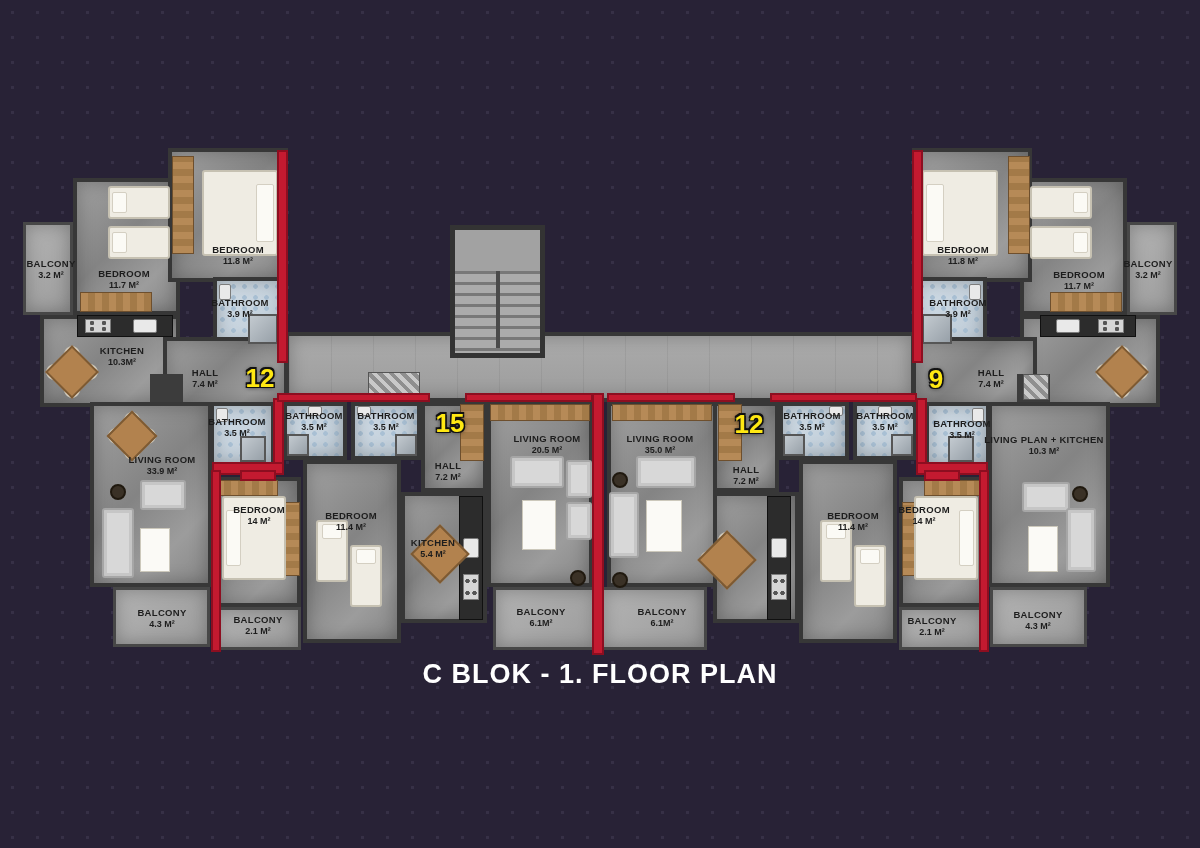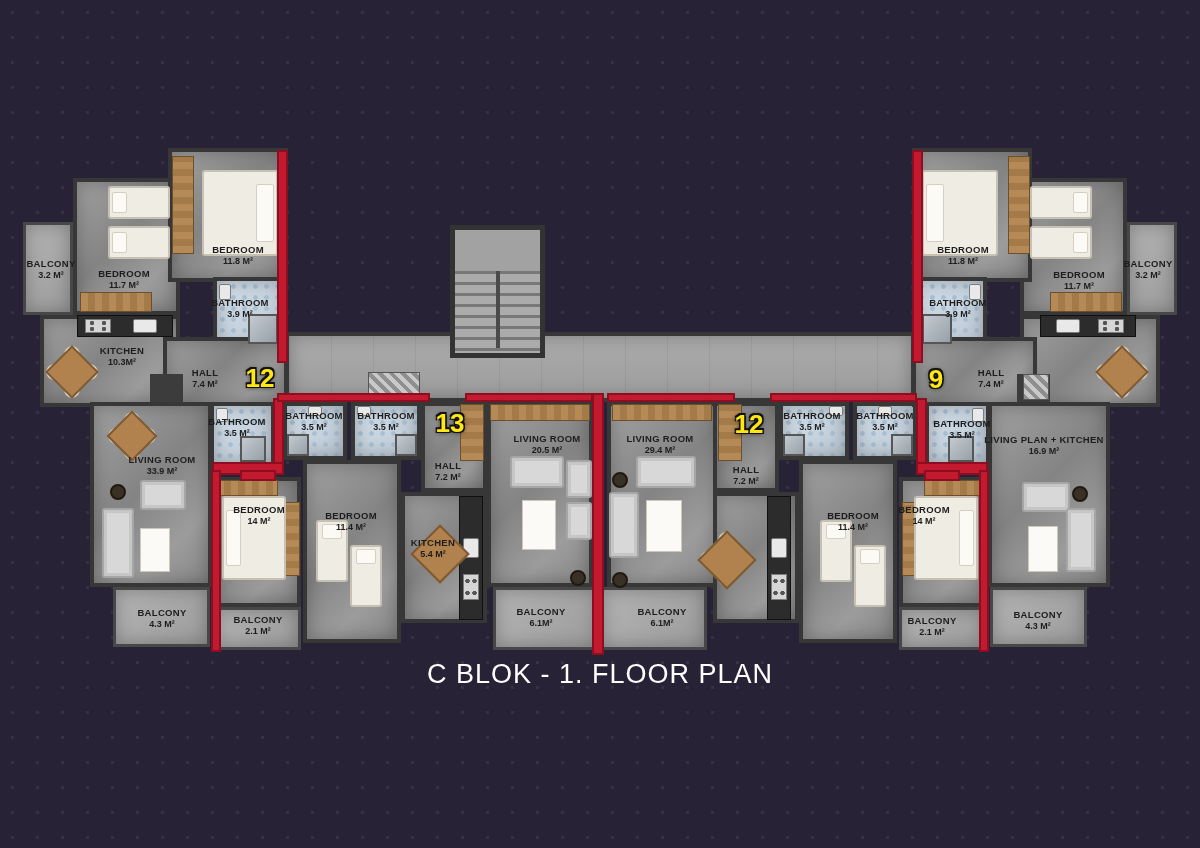--- a/index.html
+++ b/index.html
@@ -63,21 +63,21 @@
   .elev span{font-size:8px;font-weight:bold;letter-spacing:.6px;color:#222;}
   
   .lbl{position:absolute;transform:translate(-50%,-50%);z-index:40;text-align:center;
     color:#1d1d1d;font-weight:bold;line-height:1.25;white-space:nowrap;}
   .lbl .n{display:block;font-size:9.5px;letter-spacing:.3px;}
   .lbl .a{display:block;font-size:9px;}
   .aptnum{position:absolute;transform:translate(-50%,-50%);z-index:45;
     font-size:26px;font-weight:bold;color:#ffe812;
     text-shadow:-1.5px -1.5px 0 #111,1.5px -1.5px 0 #111,-1.5px 1.5px 0 #111,1.5px 1.5px 0 #111,0 0 5px #000;}
   .title{position:absolute;left:50%;top:674px;transform:translate(-50%,-50%);z-index:50;
-    color:#ffffff;font-size:27px;font-weight:normal;letter-spacing:1px;white-space:nowrap;}
+    color:#ffffff;font-size:27px;font-weight:bold;letter-spacing:1px;white-space:nowrap;}
 </style>
 </head>
 <body>
 
 <div id="plan">
   <div class="dots"></div>
 
   <div class="slab corr" style="left:285px;top:332px;width:630px;height:70px;"></div>
   <div class="stair" style="left:450px;top:225px;width:95px;height:133px;">
     <div class="steps"></div>
@@ -312,21 +312,21 @@
   <div class="lbl" style="left:547px;top:445px;">
       <span class="n">LIVING ROOM</span>
       <span class="a">20.5 M²</span>
     </div>
   <div class="lbl" style="left:541px;top:618px;">
       <span class="n">BALCONY</span>
       <span class="a">6.1M²</span>
     </div>
   <div class="lbl" style="left:660px;top:445px;">
       <span class="n">LIVING ROOM</span>
-      <span class="a">29.4 M²</span>
+      <span class="a">35.0 M²</span>
     </div>
   <div class="lbl" style="left:746px;top:476px;">
       <span class="n">HALL</span>
       <span class="a">7.2 M²</span>
     </div>
   <div class="lbl" style="left:812px;top:422px;">
       <span class="n">BATHROOM</span>
       <span class="a">3.5 M²</span>
     </div>
   <div class="lbl" style="left:885px;top:422px;">
@@ -368,26 +368,26 @@
   <div class="lbl" style="left:1148px;top:270px;">
       <span class="n">BALCONY</span>
       <span class="a">3.2 M²</span>
     </div>
   <div class="lbl" style="left:962px;top:430px;">
       <span class="n">BATHROOM</span>
       <span class="a">3.5 M²</span>
     </div>
   <div class="lbl" style="left:1044px;top:446px;">
       <span class="n">LIVING PLAN + KITCHEN</span>
-      <span class="a">16.9 M²</span>
+      <span class="a">10.3 M²</span>
     </div>
   <div class="lbl" style="left:1038px;top:621px;">
       <span class="n">BALCONY</span>
       <span class="a">4.3 M²</span>
     </div>
 
   <div class="aptnum" style="left:260px;top:378px;">12</div>
-  <div class="aptnum" style="left:450px;top:423px;">13</div>
+  <div class="aptnum" style="left:450px;top:423px;">15</div>
   <div class="aptnum" style="left:749px;top:424px;">12</div>
   <div class="aptnum" style="left:936px;top:379px;">9</div>
 
   <div class="title">C BLOK - 1. FLOOR PLAN</div>
 </div>
 
 </body></html>

